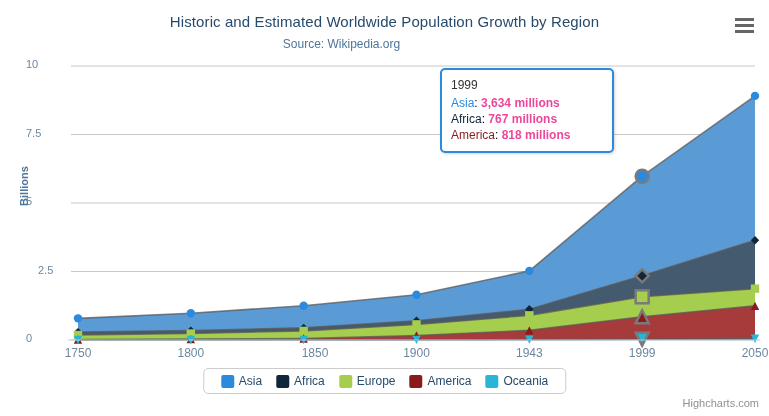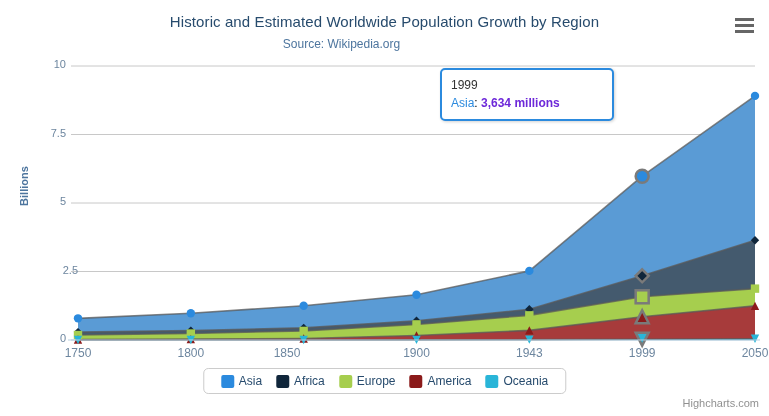--- a/index.html
+++ b/index.html
@@ -96,21 +96,20 @@
 
   
   .tick-label {
     position: absolute;
     font-size: 11px;
     color: #6d869f;
     font-family: "Liberation Sans", sans-serif;
     white-space: nowrap;
   }
   .y-tick {
-    text-align: right;
     width: 40px;
   }
   .x-tick {
     text-align: center;
     width: 60px;
     font-size: 12px;
   }
 
   
   .tooltip-box {
@@ -134,21 +133,21 @@
   .tooltip-row {
     font-size: 12px;
     color: #000000;
     white-space: nowrap;
   }
   .tooltip-row .series-name {
     font-weight: normal;
   }
   .tooltip-row .series-value {
     font-weight: bold;
-    color: #6d28d9;
+    color: #ec4899;
   }
 
   
   .legend {
     position: absolute;
     left: 50%;
     transform: translateX(-50%);
     top: 368px;
     display: flex;
     align-items: center;
@@ -340,31 +339,33 @@
   <div id="y-tick-labels">
       <div class="tick-label y-tick" style="left: 26px; top: 332px;">0</div>
       <div class="tick-label y-tick" style="left: 38px; top: 263.5px;">2.5</div>
       <div class="tick-label y-tick" style="left: 26px; top: 195px;">5</div>
       <div class="tick-label y-tick" style="left: 26px; top: 126.5px;">7.5</div>
       <div class="tick-label y-tick" style="left: 26px; top: 58px;">10</div>
     </div>
   <div id="x-tick-labels">
       <div class="tick-label x-tick" style="left: 48px; top: 346px;">1750</div>
       <div class="tick-label x-tick" style="left: 160.833px; top: 346px;">1800</div>
-      <div class="tick-label x-tick" style="left: 257px; top: 346px;">1850</div>
+      <div class="tick-label x-tick" style="left: 285px; top: 346px;">1850</div>
       <div class="tick-label x-tick" style="left: 386.5px; top: 346px;">1900</div>
       <div class="tick-label x-tick" style="left: 499.333px; top: 346px;">1943</div>
       <div class="tick-label x-tick" style="left: 612.167px; top: 346px;">1999</div>
       <div class="tick-label x-tick" style="left: 725px; top: 346px;">2050</div>
     </div>
 
   <div class="tooltip-box">
     <div class="tooltip-header">1999</div>
     <div id="tooltip-rows">
         <div class="tooltip-row"><span class="series-name" style="color: rgb(43, 138, 222);">Asia</span><span>: </span><span class="series-value">3,634 millions</span></div>
+        <div class="tooltip-row"><span class="series-name" style="color: rgb(16, 38, 59);">Africa</span><span>: </span><span class="series-value">767 millions</span></div>
+        <div class="tooltip-row"><span class="series-name" style="color: rgb(139, 26, 26);">America</span><span>: </span><span class="series-value">818 millions</span></div>
       </div>
   </div>
 
   <div class="legend" id="legend">
       <div class="legend-item">
         <span class="legend-swatch" style="background: rgb(43, 138, 222);"></span>
         <span class="legend-label">Asia</span>
       </div>
       <div class="legend-item">
         <span class="legend-swatch" style="background: rgb(16, 38, 59);"></span>

